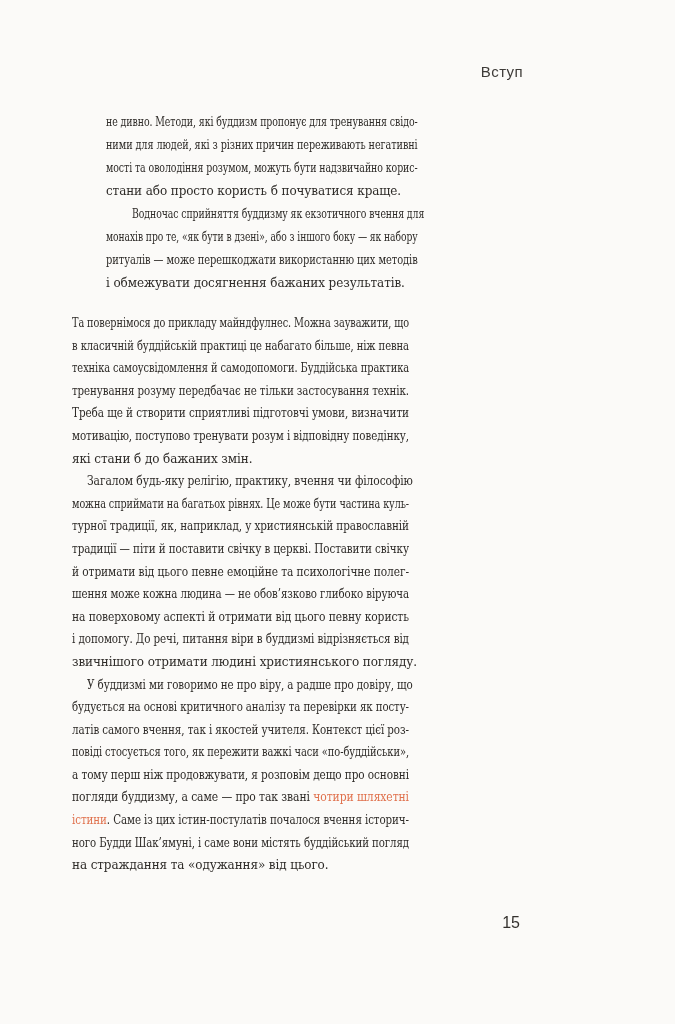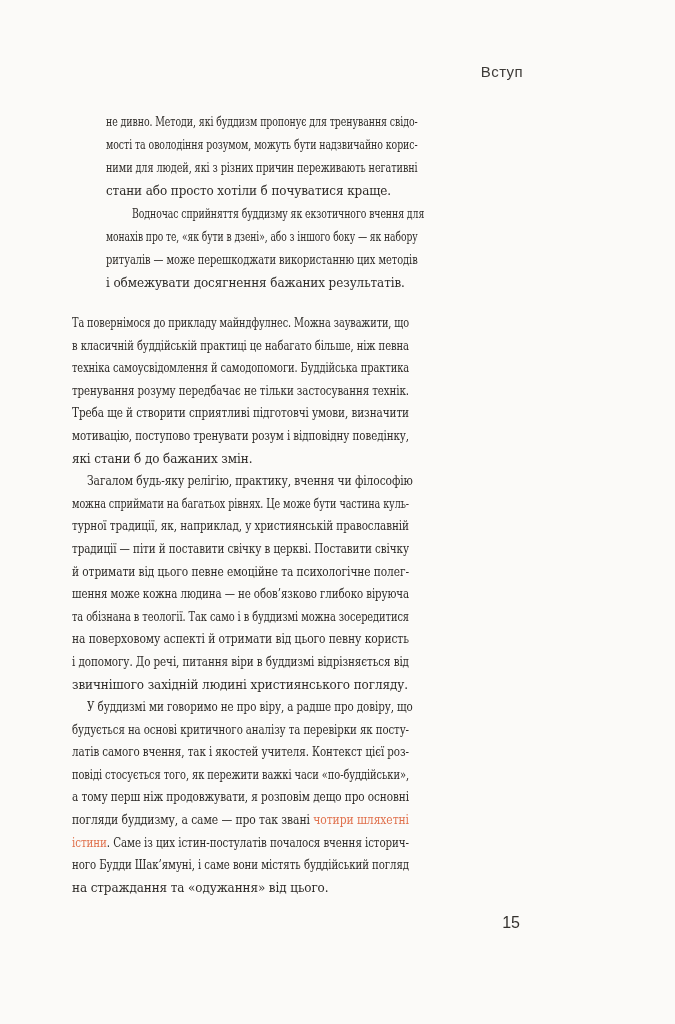--- a/index.html
+++ b/index.html
@@ -69,23 +69,23 @@
 </style>
 </head>
 <body>
 
 <div class="page">
   <div class="running-header">Вступ</div>
 
   <section class="quote-block">
       <div>
         <div class="line"><span class="li" style="transform: scaleX(0.783766);"><span>не дивно. Методи, які буддизм пропонує для тренування свідо-</span></span></div>
+        <div class="line"><span class="li" style="transform: scaleX(0.804728);"><span>ними для людей, які з різних причин переживають негативні</span></span></div>
         <div class="line"><span class="li" style="transform: scaleX(0.783881);"><span>мості та оволодіння розумом, можуть бути надзвичайно корис-</span></span></div>
-        <div class="line"><span class="li" style="transform: scaleX(0.804728);"><span>ними для людей, які з різних причин переживають негативні</span></span></div>
-        <div class="line last"><span class="li"><span>стани або просто хотіли б почуватися краще.</span></span></div>
+        <div class="line last"><span class="li"><span>стани або просто користь б почуватися краще.</span></span></div>
       </div>
       <div>
         <div class="line ind"><span class="li" style="transform: scaleX(0.778255);"><span>Водночас сприйняття буддизму як екзотичного вчення для</span></span></div>
         <div class="line"><span class="li" style="transform: scaleX(0.76516);"><span>монахів про те, «як бути в дзені», або з іншого боку — як набору</span></span></div>
         <div class="line"><span class="li" style="transform: scaleX(0.824696);"><span>ритуалів — може перешкоджати використанню цих методів</span></span></div>
         <div class="line last"><span class="li"><span>і обмежувати досягнення бажаних результатів.</span></span></div>
       </div>
     </section>
 
   <section class="body-block">
@@ -98,24 +98,23 @@
         <div class="line"><span class="li" style="transform: scaleX(0.858945);"><span>мотивацію, поступово тренувати розум і відповідну поведінку,</span></span></div>
         <div class="line last"><span class="li"><span>які стани б до бажаних змін.</span></span></div>
       </div>
       <div>
         <div class="line ind"><span class="li" style="transform: scaleX(0.8925);"><span>Загалом будь-яку релігію, практику, вчення чи філософію</span></span></div>
         <div class="line"><span class="li" style="transform: scaleX(0.801399);"><span>можна сприймати на багатьох рівнях. Це може бути частина куль-</span></span></div>
         <div class="line"><span class="li" style="transform: scaleX(0.867256);"><span>турної традиції, як, наприклад, у християнській православній</span></span></div>
         <div class="line"><span class="li" style="transform: scaleX(0.8629);"><span>традиції — піти й поставити свічку в церкві. Поставити свічку</span></span></div>
         <div class="line"><span class="li" style="transform: scaleX(0.885779);"><span>й отримати від цього певне емоційне та психологічне полег-</span></span></div>
         <div class="line"><span class="li" style="transform: scaleX(0.853106);"><span>шення може кожна людина — не обов’язково глибоко віруюча</span></span></div>
-        <div class="line"><span class="li" style="transform: scaleX(0.819953);"><span>та обізнана в теології. Так само і в буддизмі можна зосередитися</span></span></div>
         <div class="line"><span class="li" style="transform: scaleX(0.894065);"><span>на поверховому аспекті й отримати від цього певну користь</span></span></div>
         <div class="line"><span class="li" style="transform: scaleX(0.864269);"><span>і допомогу. До речі, питання віри в буддизмі відрізняється від</span></span></div>
-        <div class="line last"><span class="li"><span>звичнішого західній людині християнського погляду.</span></span></div>
+        <div class="line last"><span class="li"><span>звичнішого отримати людині християнського погляду.</span></span></div>
       </div>
       <div>
         <div class="line ind"><span class="li" style="transform: scaleX(0.860597);"><span>У буддизмі ми говоримо не про віру, а радше про довіру, що</span></span></div>
         <div class="line"><span class="li" style="transform: scaleX(0.850191);"><span>будується на основі критичного аналізу та перевірки як посту-</span></span></div>
         <div class="line"><span class="li" style="transform: scaleX(0.860328);"><span>латів самого вчення, так і якостей учителя. Контекст цієї роз-</span></span></div>
         <div class="line"><span class="li" style="transform: scaleX(0.82318);"><span>повіді стосується того, як пережити важкі часи «по-буддійськи»,</span></span></div>
         <div class="line"><span class="li" style="transform: scaleX(0.87464);"><span>а тому перш ніж продовжувати, я розповім дещо про основні</span></span></div>
         <div class="line"><span class="li" style="transform: scaleX(0.89919);"><span>погляди буддизму, а саме — про так звані </span><span class="hl">чотири шляхетні</span></span></div>
         <div class="line"><span class="li" style="transform: scaleX(0.857236);"><span class="hl">істини</span><span>. Саме із цих істин-постулатів почалося вчення історич-</span></span></div>
         <div class="line"><span class="li" style="transform: scaleX(0.849166);"><span>ного Будди Шак’ямуні, і саме вони містять буддійський погляд</span></span></div>

